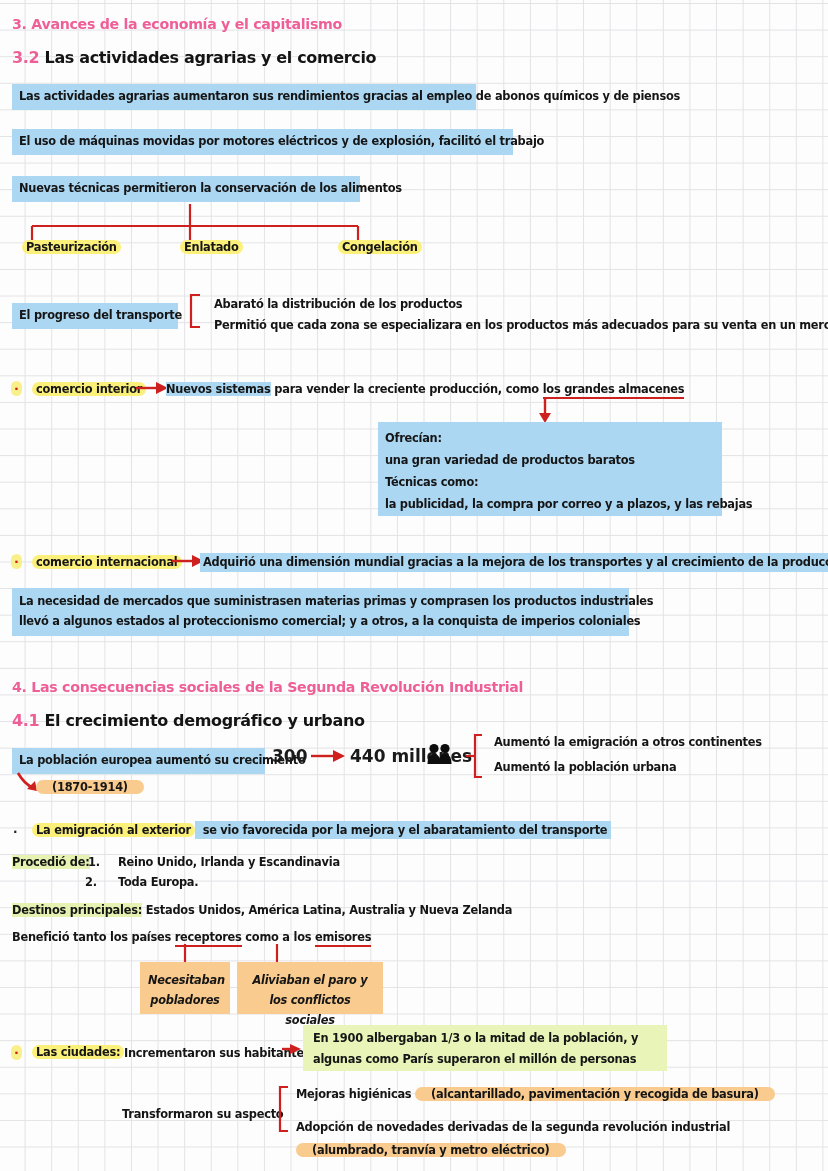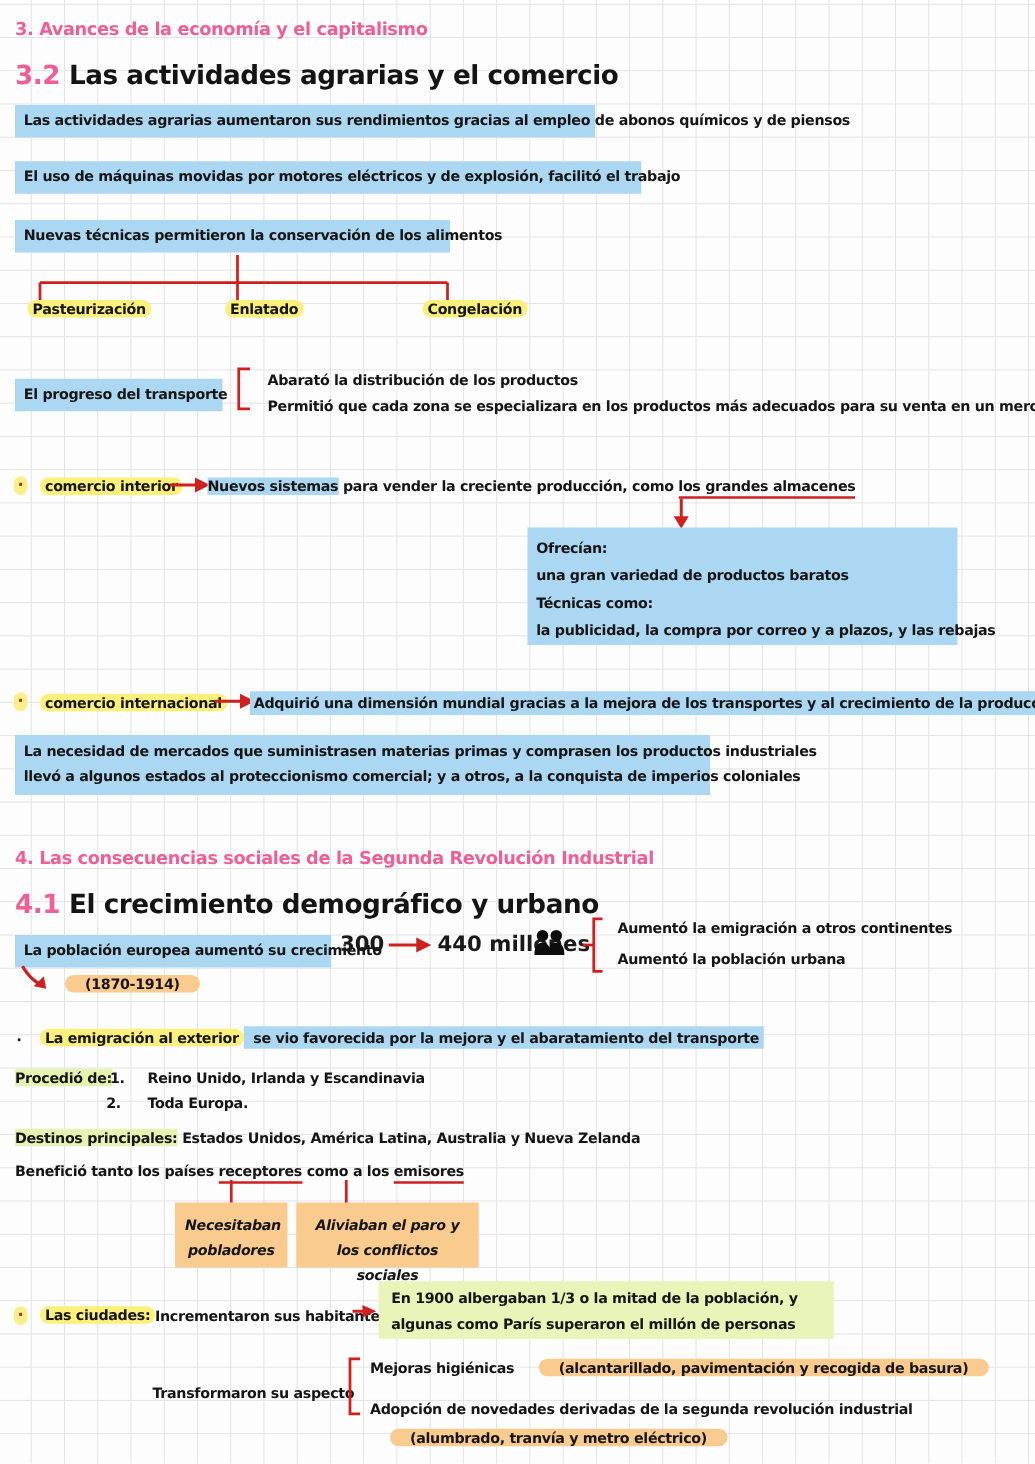--- a/index.html
+++ b/index.html
@@ -35,34 +35,34 @@
 
   
   .h-major{
     font-size:14.2px;
     font-weight:700;
     color:#ef5f97;
     letter-spacing:-0.3px;
     white-space:nowrap;
   }
   .h-sub{
-    font-size:21px;
+    font-size:16px;
     font-weight:800;
     color:#141414;
     letter-spacing:-0.35px;
     white-space:nowrap;
   }
   .h-sub .num{color:#ef5f97;font-weight:700;}
 
   
   .hl-blue{background:#abd7f3;}
   .hl-yellow{background:#fbf07a;border-radius:7px;padding:0 4px;}
   .hl-yellow-soft{background:#f9f08c;border-radius:6px;padding:0 3px;}
   .hl-green{background:#e6f2b2;}
-  .hl-orange{background:#f9cb8e;border-radius:7px;padding:0 16px;margin-left:16px;}
+  .hl-orange{background:#f9cb8e;border-radius:7px;padding:0 16px;}
 
   
   .blk-blue{
     background:#abd7f3;
     padding:5px 7px 6px 7px;
     box-sizing:border-box;
   }
   .blk-green{
     background:#e8f4b8;
     padding:6px 10px 7px 10px;
@@ -141,42 +141,42 @@
 
   <div class="abs t" style="left:166px;top:382px;">
     <span class="hl-blue">Nuevos sistemas</span><span> para vender la creciente producción, como </span><span class="u-red">los grandes almacenes</span>
   </div>
 
   <svg class="deco" style="left:536px;top:398px;width:18px;height:26px;">
     <path stroke="#cf2020" stroke-width="2.4" fill="none" d="M9,1 L9,17"></path>
     <path fill="#cf2020" d="M3,15 L9,25 L15,15 Z"></path>
   </svg>
 
-  <div class="abs blk-blue" style="left:378px;top:422px;width:344px;height:94px;margin-left:44px;">
+  <div class="abs blk-blue" style="left:378px;top:422px;width:344px;height:94px;">
     <div class="t" style="margin-top:4px;">Ofrecían:</div>
     <div class="t" style="margin-top:7px;">una gran variedad de productos baratos</div>
     <div class="t" style="margin-top:7px;">Técnicas como:</div>
     <div class="t" style="margin-top:7px;">la publicidad, la compra por correo y a plazos, y las rebajas</div>
   </div>
 
   <div class="abs t" style="left:11px;top:554px;color:#cf2020;font-size:13px;">
     <span class="hl-yellow-soft" style="color:#cf2020;">·</span>
   </div>
   <div class="abs t" style="left:32px;top:555px;">
     <span class="hl-yellow">comercio internacional</span>
   </div>
 
   <svg class="deco" style="left:170px;top:553px;width:38px;height:16px;">
     <path stroke="#cf2020" stroke-width="2.4" fill="none" d="M2,8 L24,8"></path>
     <path fill="#cf2020" d="M22,2 L34,8 L22,14 Z"></path>
   </svg>
 
   <div class="abs t hl-blue" style="left:200px;top:553px;padding:2px 3px;">Adquirió una dimensión mundial gracias a la mejora de los transportes y al crecimiento de la producción industrial</div>
 
-  <div class="abs blk-blue" style="left:12px;top:588px;width:556px;height:48px;">
+  <div class="abs blk-blue" style="left:12px;top:588px;width:617px;height:48px;">
     <div class="t" style="margin-top:1px;">La necesidad de mercados que suministrasen materias primas y comprasen los productos industriales</div>
     <div class="t" style="margin-top:5px;">llevó a algunos estados al proteccionismo comercial; y a otros, a la conquista de imperios coloniales</div>
   </div>
 
   <div class="abs h-major" style="left:12px;top:679px;">4. Las consecuencias sociales de la Segunda Revolución Industrial</div>
 
   <div class="abs h-sub" style="left:12px;top:711px;">
     <span class="num">4.1</span>
     <span>El crecimiento demográfico y urbano</span>
   </div>

